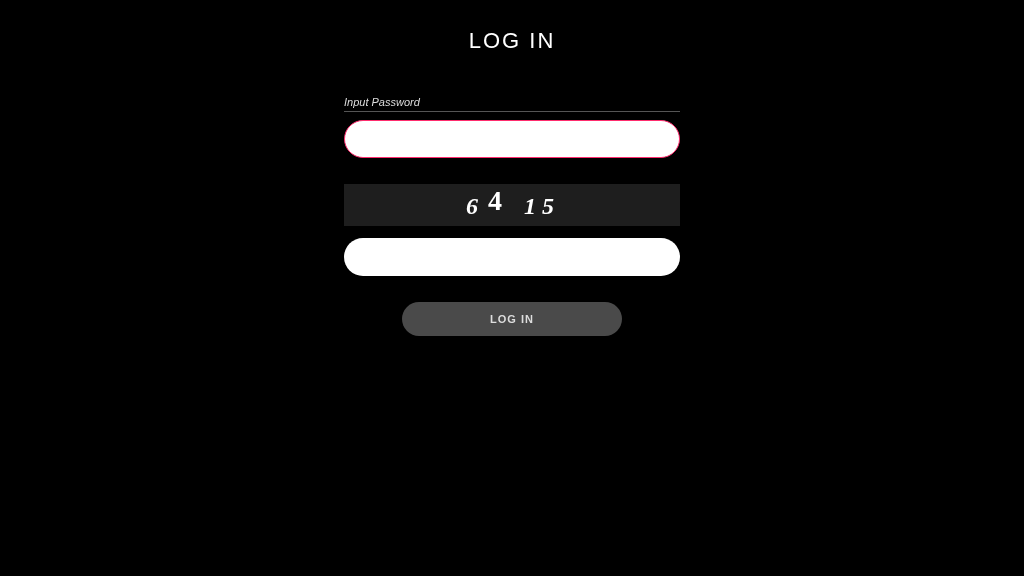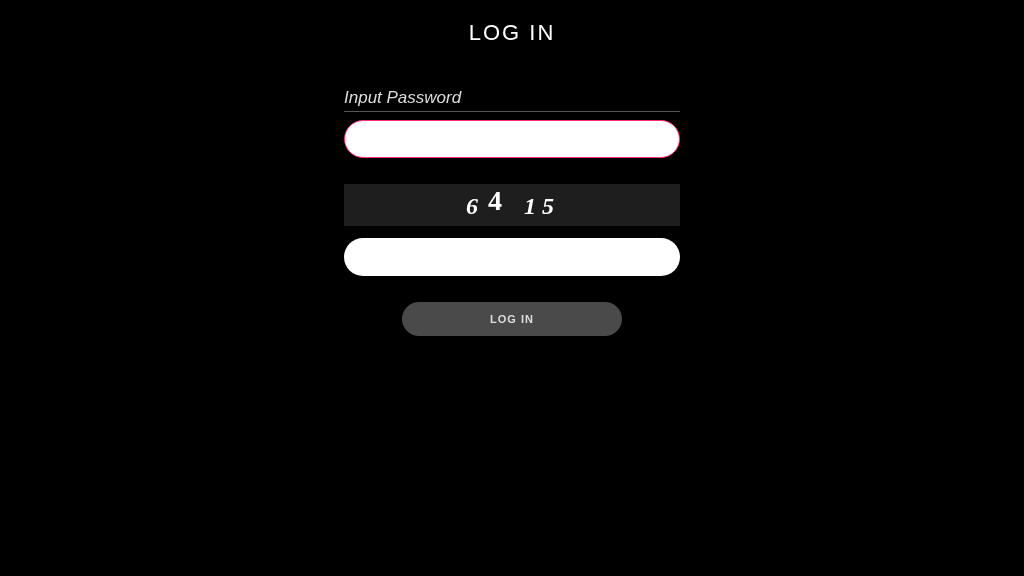--- a/index.html
+++ b/index.html
@@ -8,31 +8,31 @@
       height: 576px;
       background: #000;
       color: #fff;
       font-family: "Helvetica Neue", Arial, sans-serif;
       display: flex;
       justify-content: center;
       overflow: hidden;
     }
     .login-wrap {
       width: 336px;
-      padding-top: 20px;
+      padding-top: 28px;
     }
     .page-title {
       text-align: center;
       font-size: 22px;
       font-weight: 300;
       letter-spacing: 2px;
       margin-bottom: 42px;
     }
     .field-label {
-      font-size: 17px;
+      font-size: 11px;
       font-style: italic;
       font-weight: 400;
       color: #ddd;
       padding-bottom: 3px;
       border-bottom: 1px solid #555;
       margin-bottom: 8px;
     }
     .pill-input {
       width: 100%;
       height: 38px;

